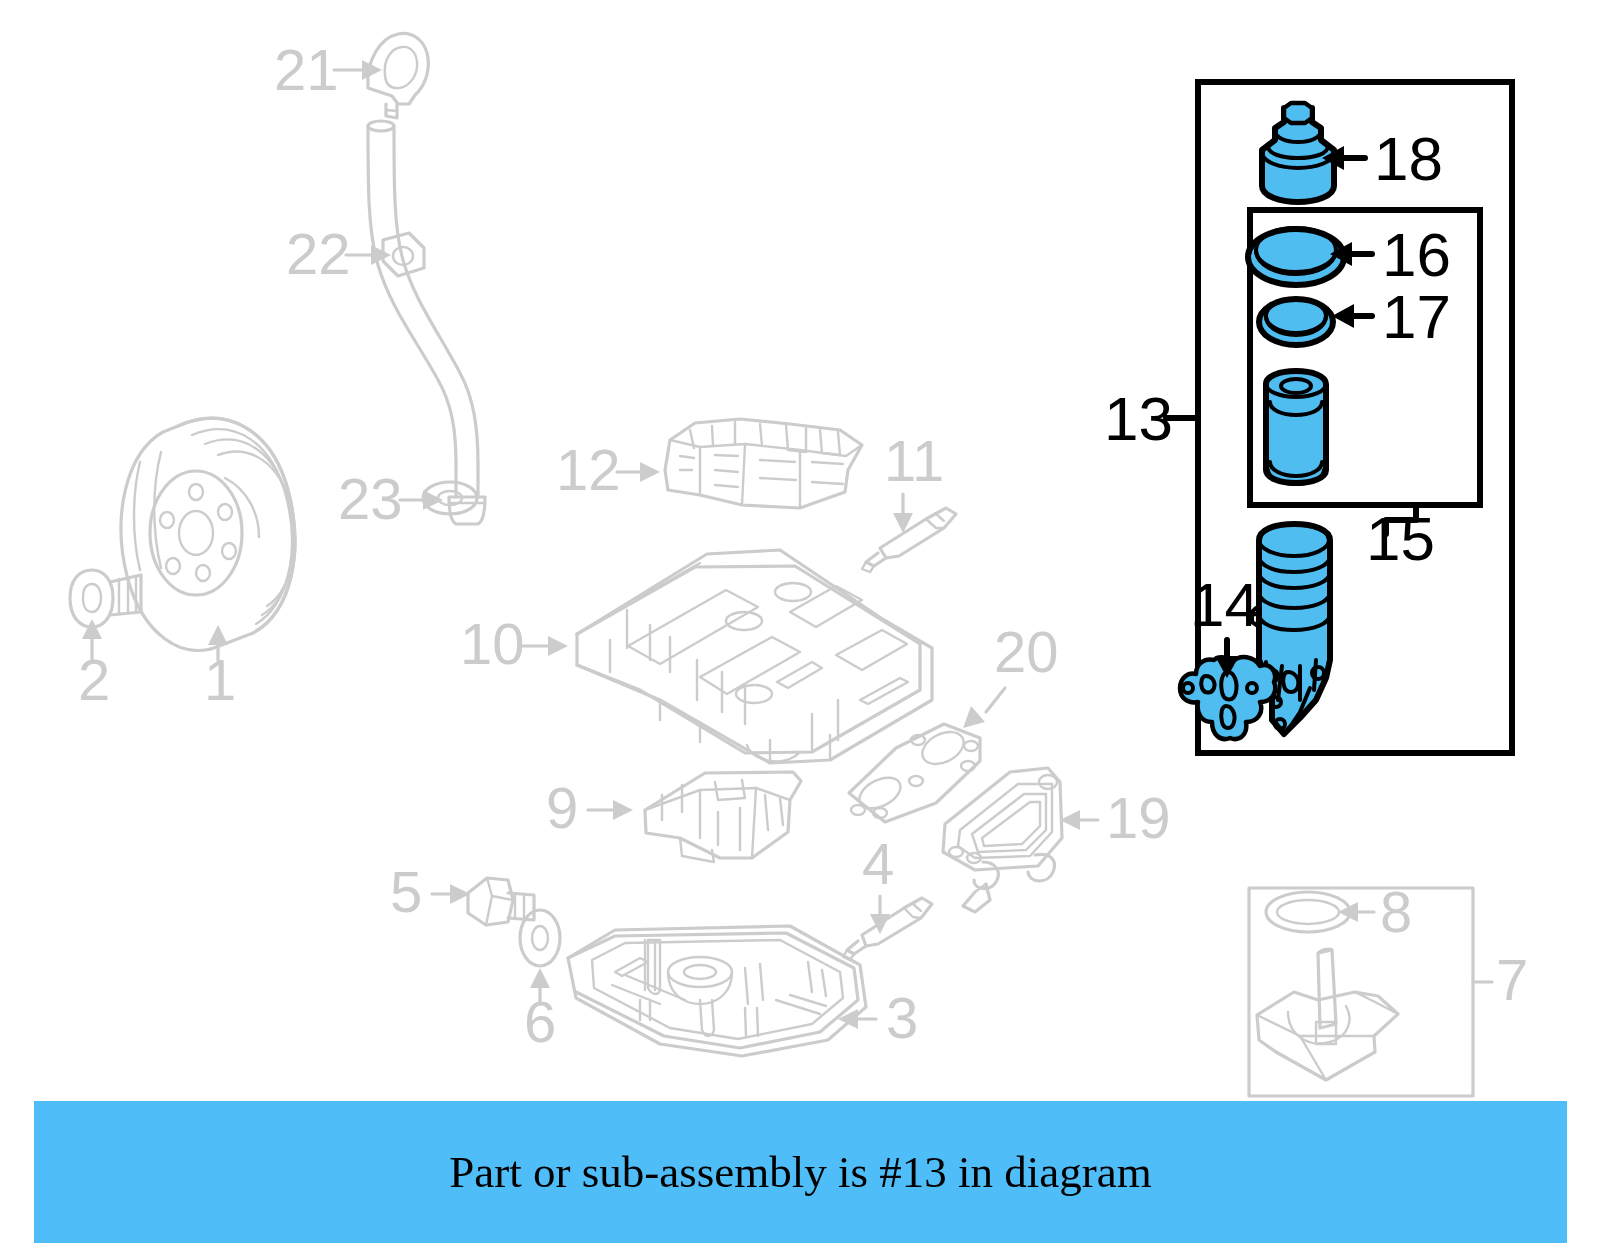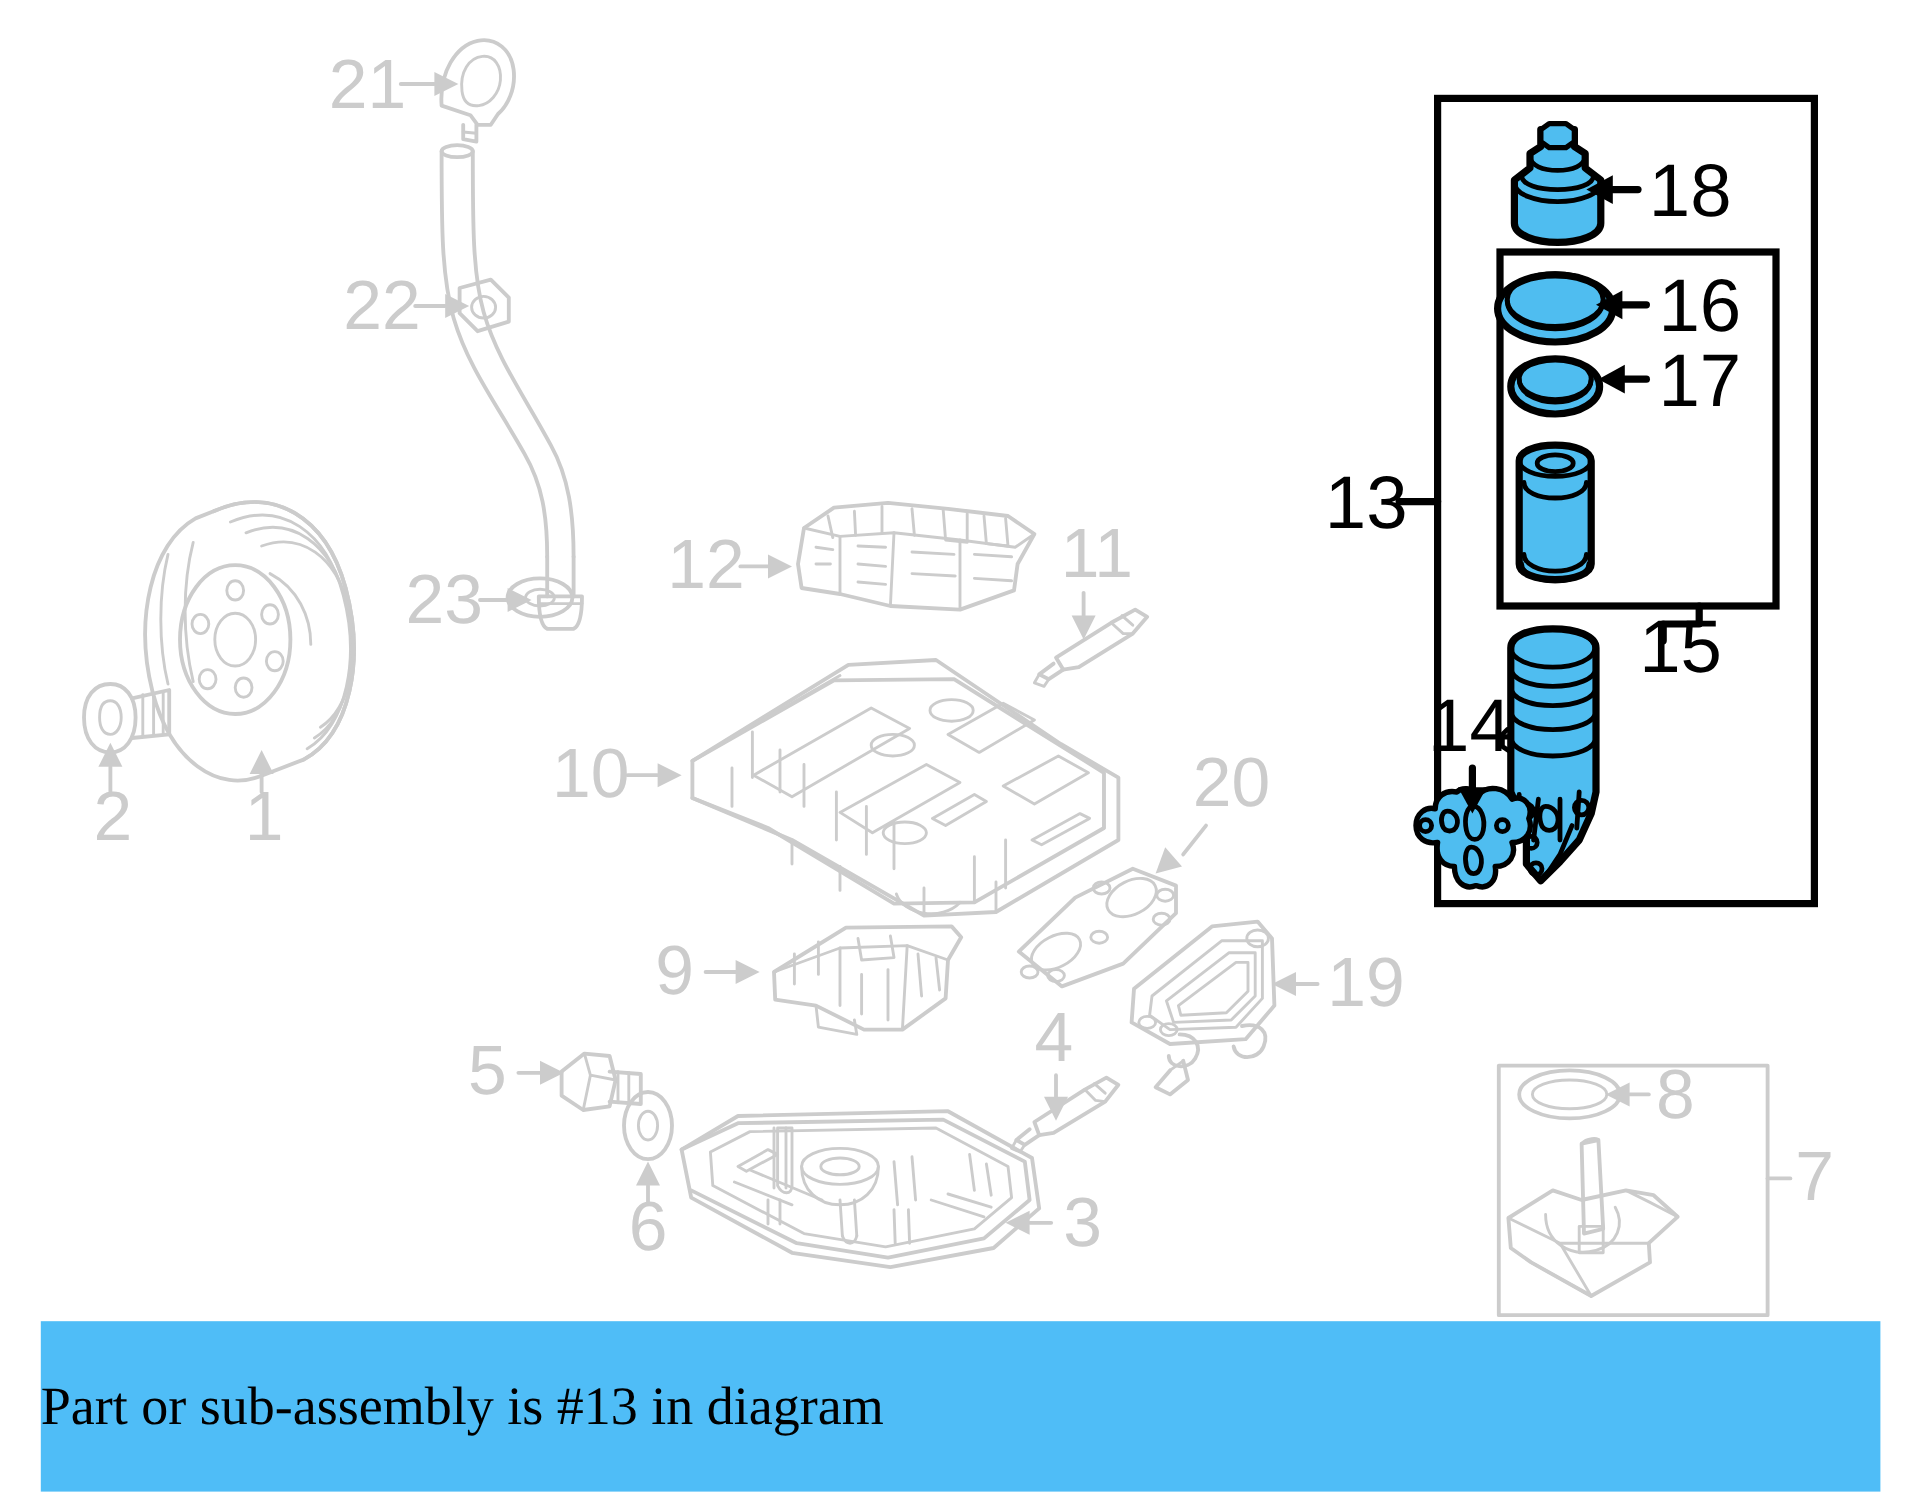--- a/index.html
+++ b/index.html
@@ -19,21 +19,21 @@
   .bl-thin{fill:none;stroke:#000000;stroke-width:4;stroke-linejoin:round;stroke-linecap:round;}
   .bfill{fill:#4fbdf0;stroke:#000000;stroke-width:6;stroke-linejoin:round;stroke-linecap:round;}
   .bfill-thin{fill:#4fbdf0;stroke:#000000;stroke-width:4.5;stroke-linejoin:round;stroke-linecap:round;}
   .blabel{fill:#000000;font-size:62px;font-family:"Liberation Sans",sans-serif;}
   .barrow{fill:#000000;stroke:none;}
   .boxline{fill:none;stroke:#000000;stroke-width:6;}
 
   #banner{
     position:absolute;left:34px;top:1101px;width:1533px;height:142px;
     background:#4fbdf7;
-    display:flex;flex-direction:column;align-items:flex-start;justify-content:center;
+    display:flex;flex-direction:column;align-items:center;justify-content:center;
   }
   #banner div{
     color:#000;font-size:45px;line-height:1.16;
     font-family:"Liberation Serif", serif;white-space:nowrap;
   }
 </style>
 </head>
 <body>
 
 <div id="stage">

